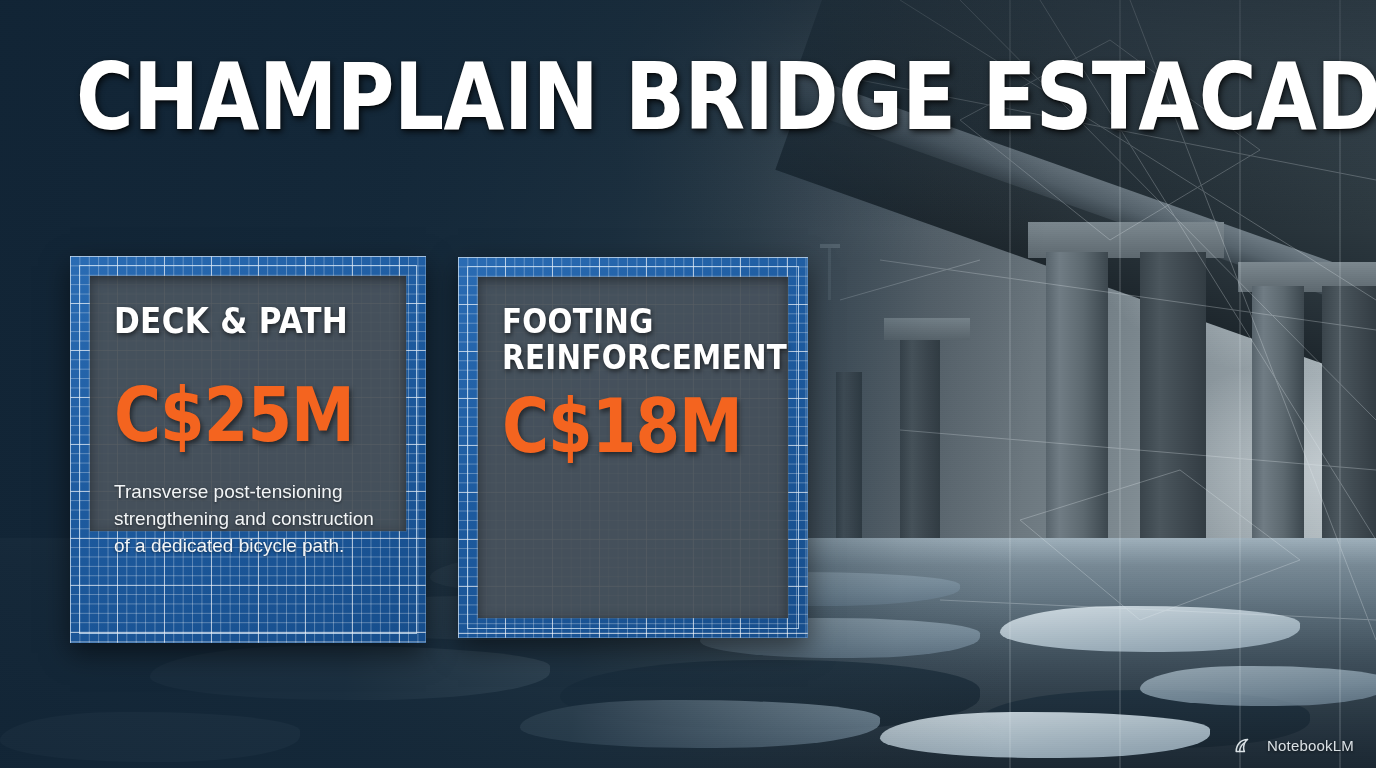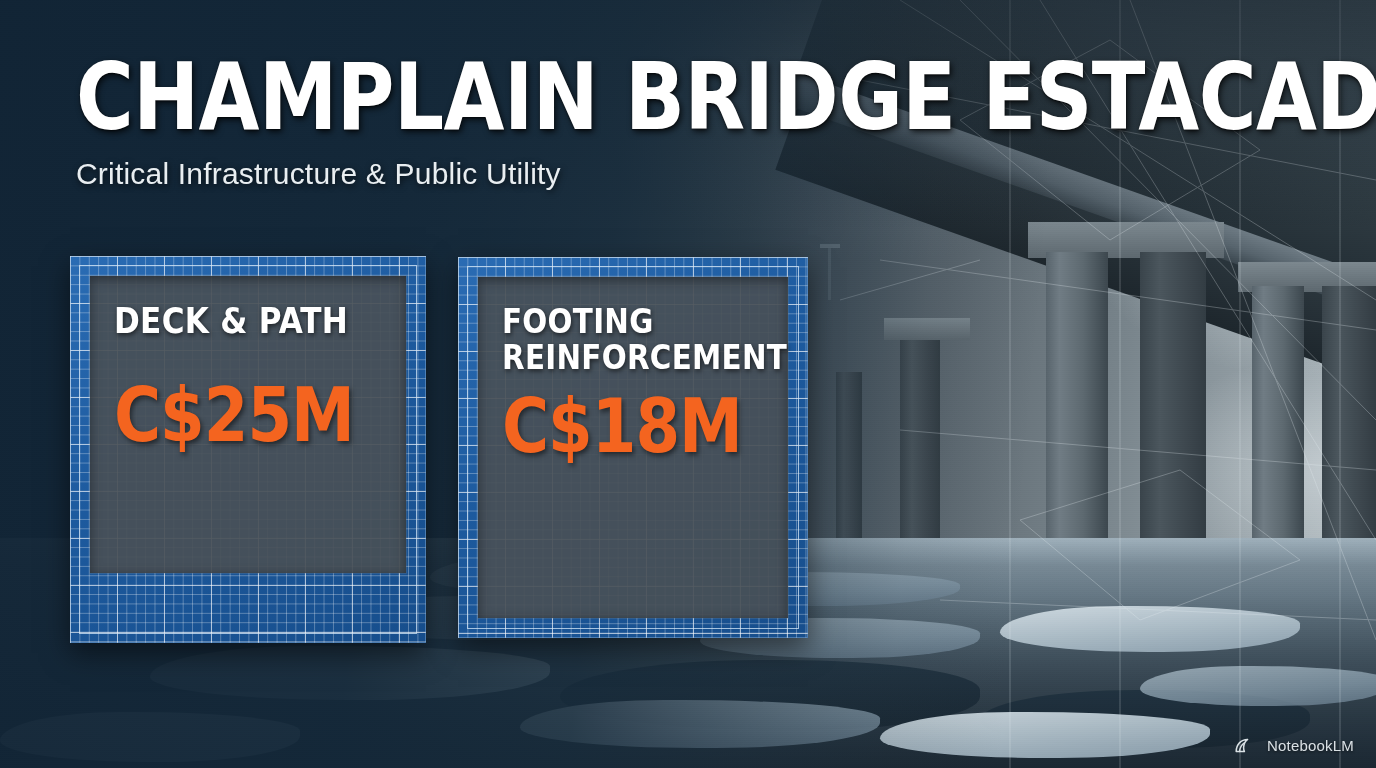--- a/index.html
+++ b/index.html
@@ -204,21 +204,21 @@
   }
   .card-desc {
     font-size:19px;
     line-height:1.42;
     color:#f2f5f7;
     text-shadow:0 1px 3px rgba(0,0,0,.55);
   }
 
   
   #card-deck        { left:0px;   top:0px;  width:356px; height:387px; }
-  #card-deck .panel { height:297px; }
+  #card-deck .panel { height:255px; }
   #card-deck .card-title  { margin-bottom:38px; }
   #card-deck .card-amount { margin-bottom:26px; }
 
   #card-footing        { left:388px; top:1px;  width:350px; height:381px; }
   #card-footing .panel { height:341px; }
   #card-footing .card-title  { font-size:34px; margin-bottom:14px; }
   #card-footing .card-amount { margin-bottom:22px; }
 
   
   .watermark {
@@ -297,29 +297,29 @@
         <path d="M840 300 L980 260"></path>
       </g>
     </svg>
   </div>
 
   <div class="bg-layer bg-vignette"></div>
   <div class="bg-layer bg-grain"></div>
 
   <div class="header">
     <div class="title">CHAMPLAIN BRIDGE ESTACADE</div>
-    <div class="subtitle">Critical Infrastructure &amp; Public Utility</div>
   </div>
 
   <div class="cards">
 
     <div class="card" id="card-deck">
       <div class="panel">
         <div class="card-title">DECK &amp; PATH</div>
         <div class="card-amount">C$25M</div>
+        <div class="card-desc">Transverse post-tensioning strengthening and construction of a dedicated bicycle path.</div>
       </div>
     </div>
 
     <div class="card" id="card-footing">
       <div class="panel">
         <div class="card-title">FOOTING REINFORCEMENT</div>
         <div class="card-amount">C$18M</div>
       </div>
     </div>
 

